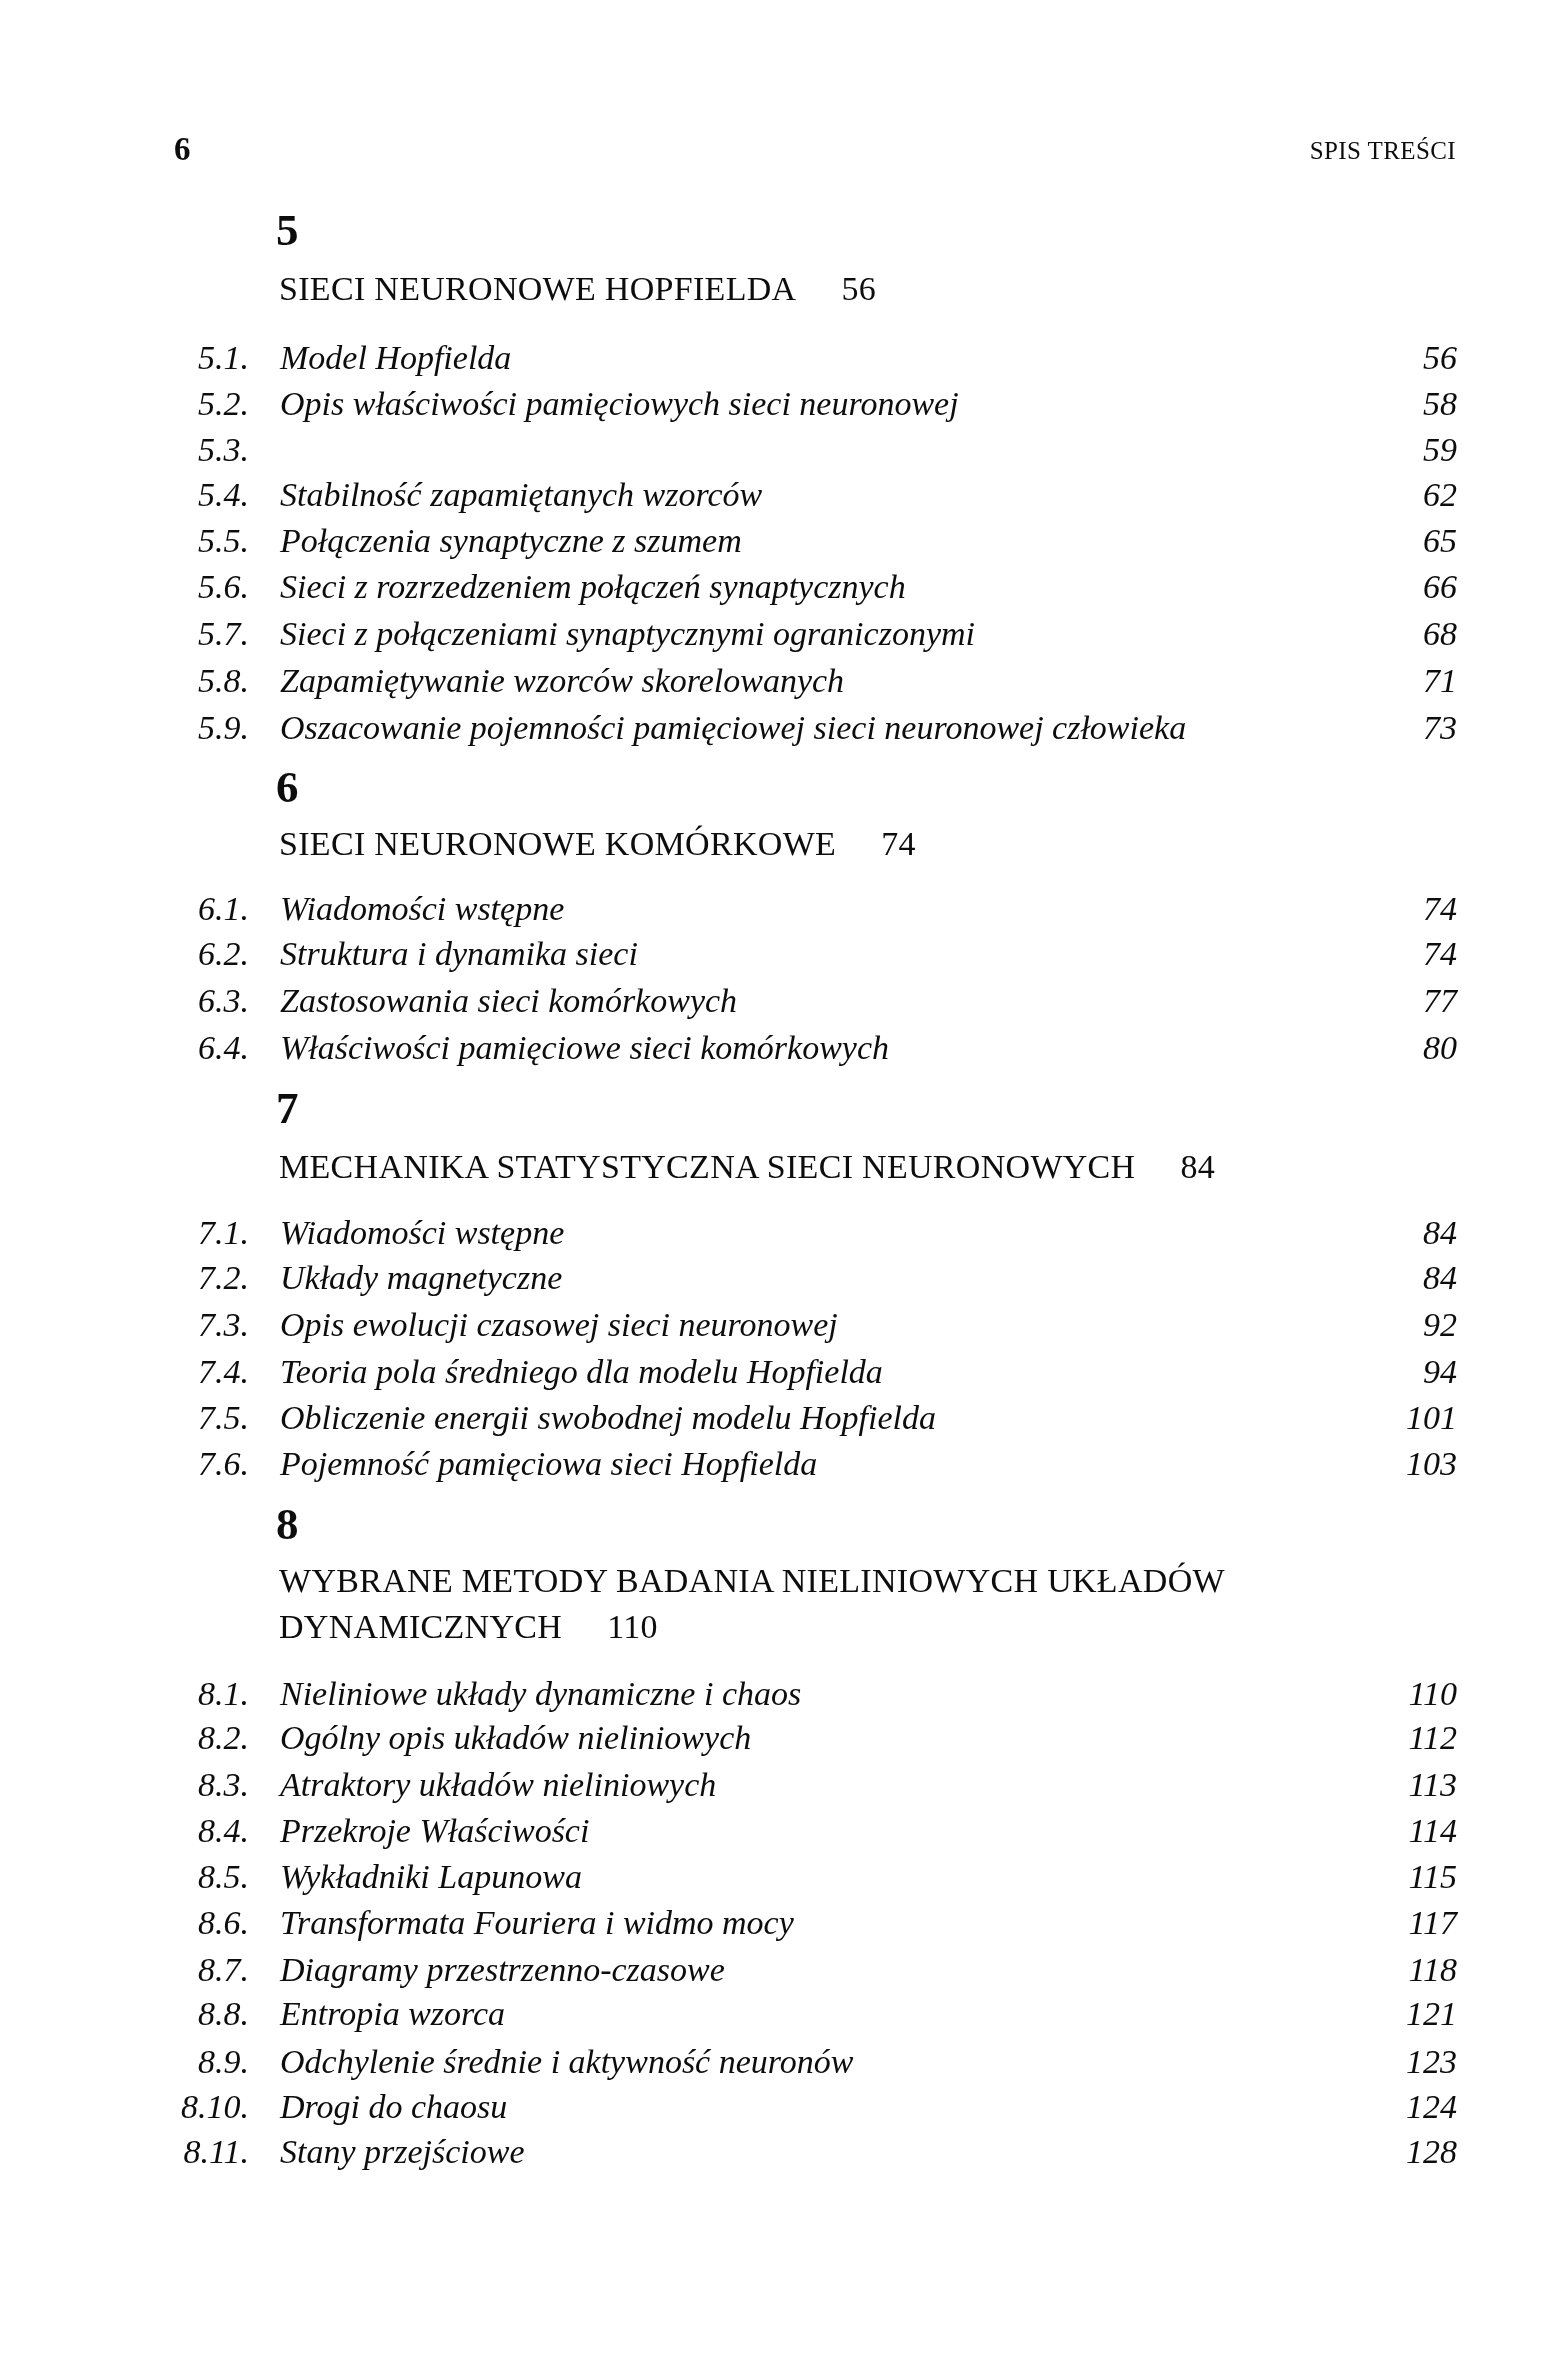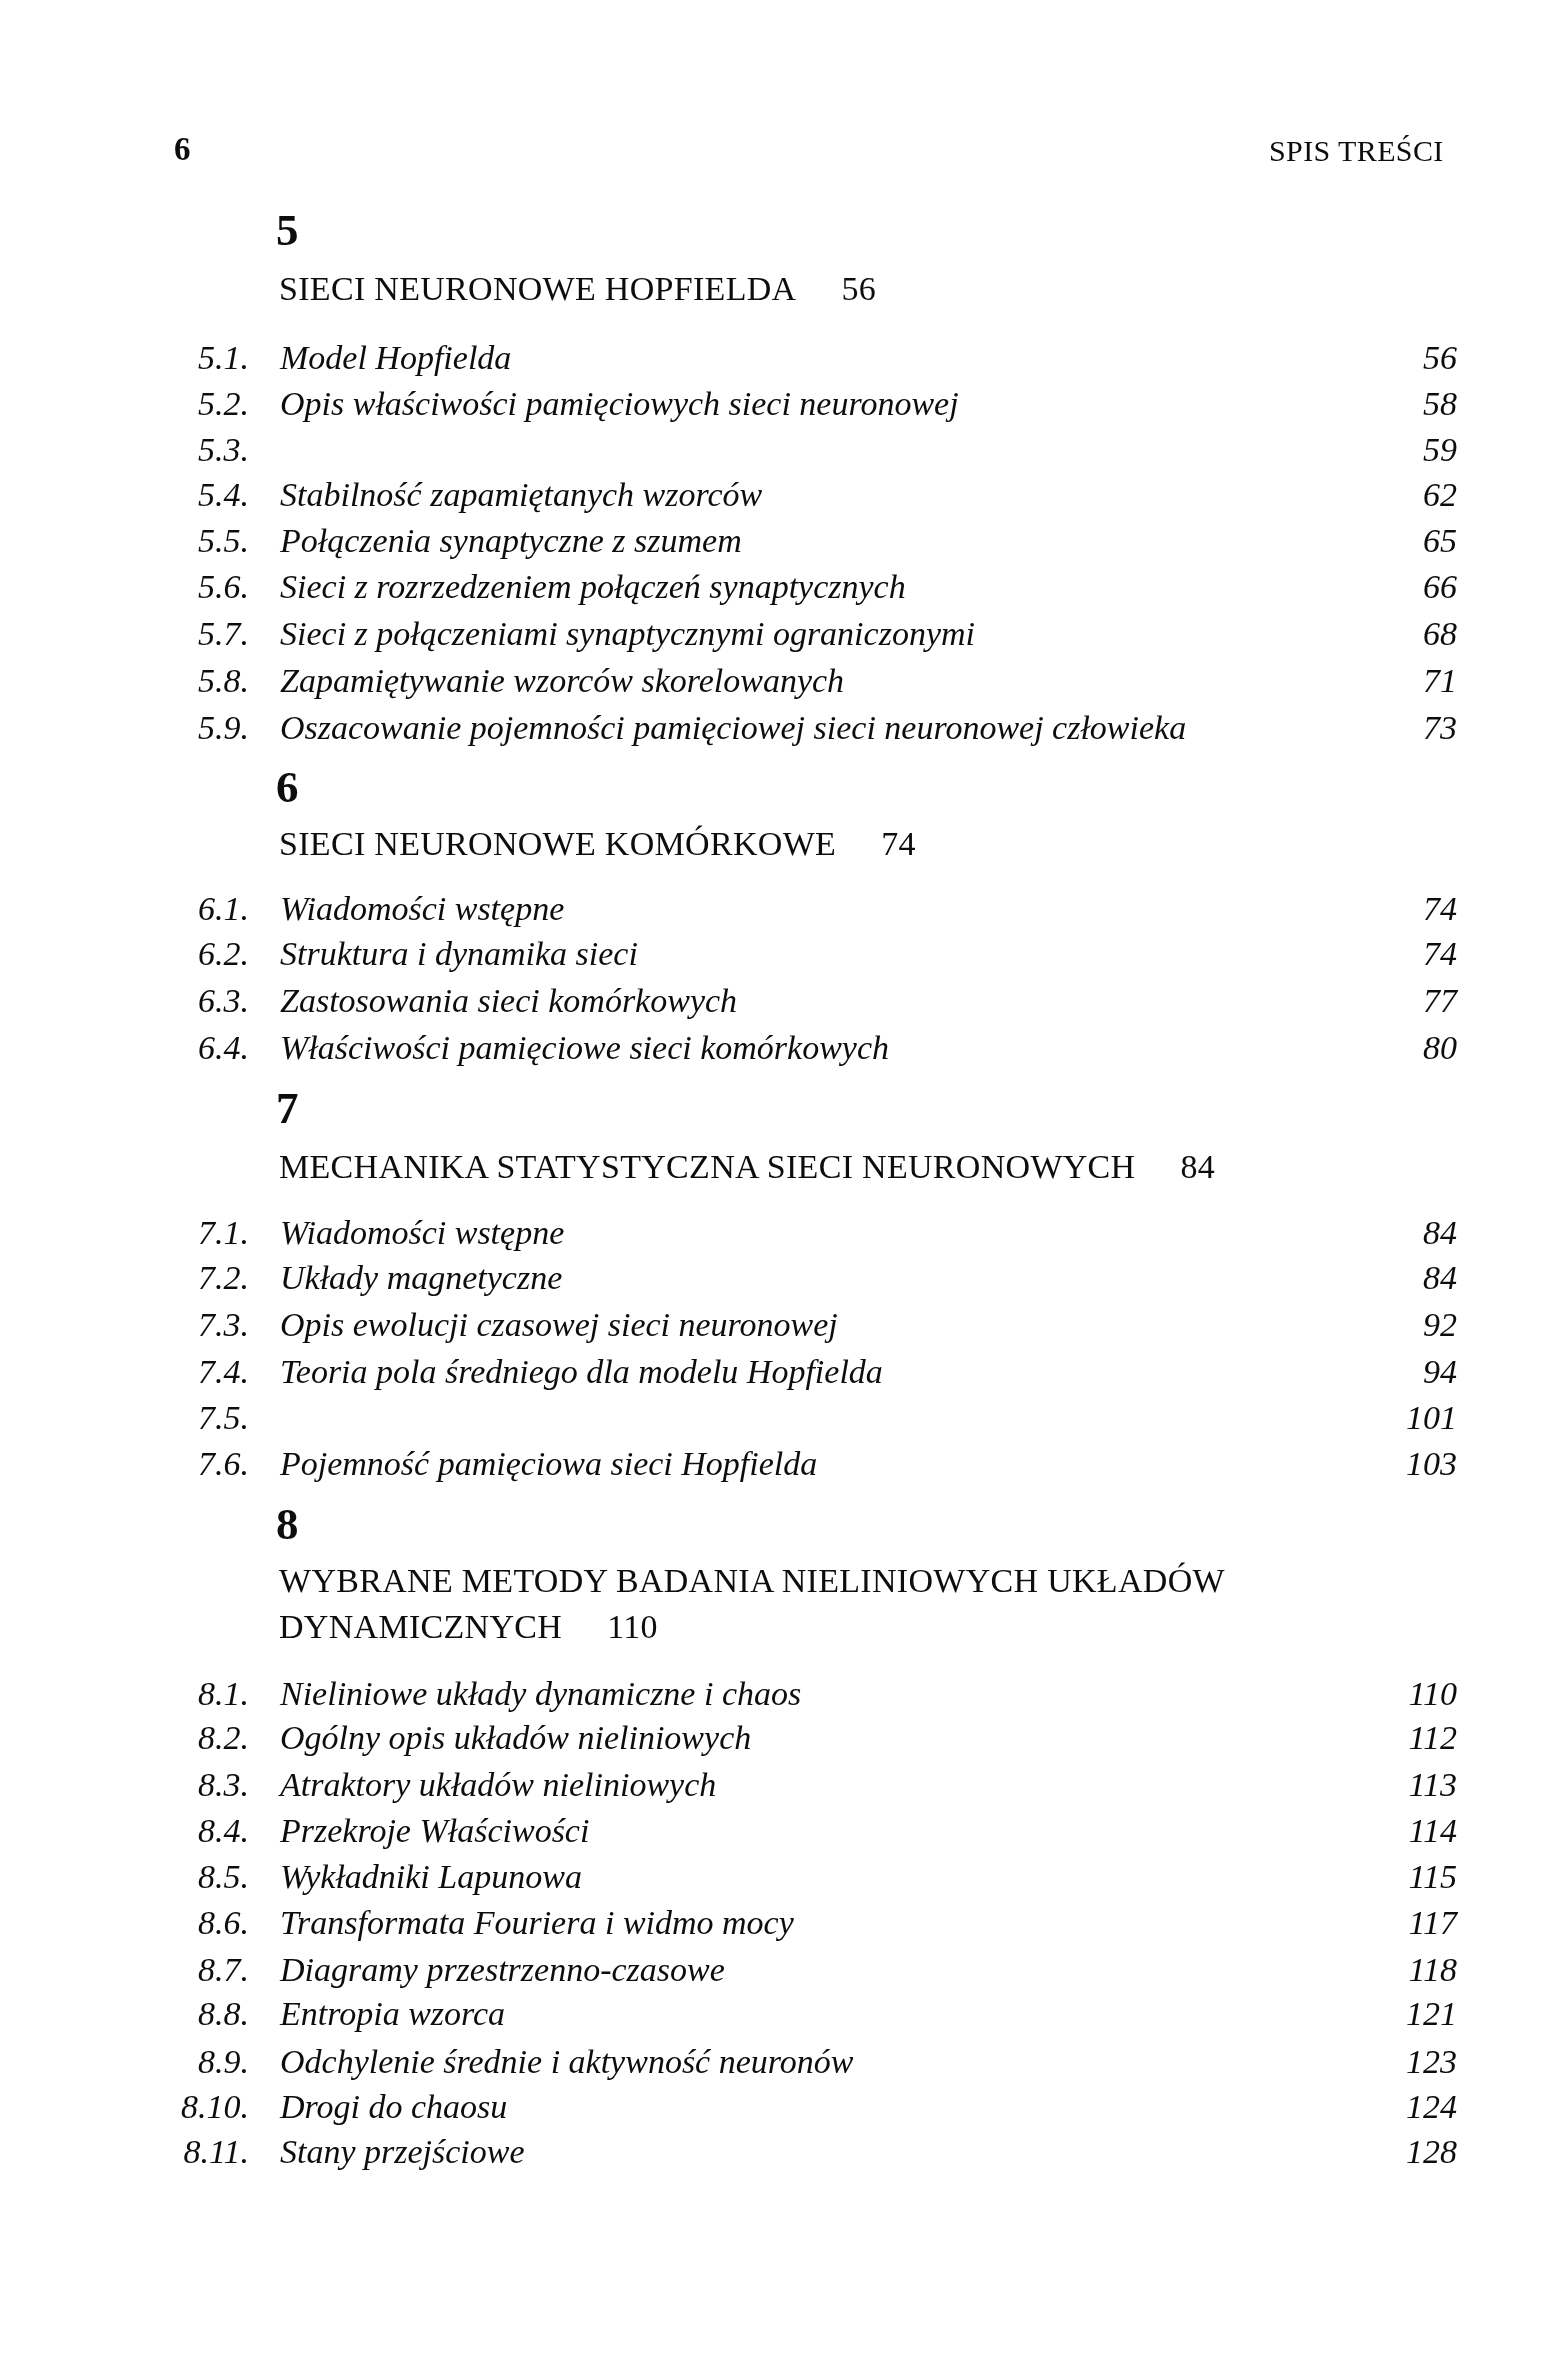--- a/index.html
+++ b/index.html
@@ -1,20 +1,20 @@
 <!DOCTYPE html>
 <html style="font-size:13.7px"><head>
 <meta charset="utf-8">
 <style>
   html, body { margin: 0; padding: 0; background: #ffffff; }
   body { width: 1563px; height: 2366px; position: relative; overflow: hidden;
          font-family: "Liberation Serif", "DejaVu Serif", serif; color: #0d0d0d; }
   .abs { position: absolute; white-space: nowrap; line-height: 41px; height: 41px; }
   .hdr-num { left: 174px; top: 129px; font-size: 33px; font-weight: bold; }
-  .hdr-title { left: 1269px; width: 187px; top: 130px; font-size: 30px; text-align: left; letter-spacing: 0.4px; }
+  .hdr-title { left: 1269px; width: 187px; top: 130px; font-size: 25px; text-align: right; letter-spacing: 0.4px; }
   .ch-num { left: 276px; font-size: 45px; font-weight: bold; line-height: 51px; height: 51px; }
   .ch-title { left: 279px; font-size: 34px; letter-spacing: 0.3px; }
   .ch-title .pg { display: inline-block; margin-left: 45px; }
   .row { left: 129px; width: 1328px; font-size: 34px; font-style: italic; }
   .row .num { position: absolute; right: 1208px; text-align: right; }
   .row .title { position: absolute; left: 151px; }
   .row .pg { position: absolute; right: 0; text-align: right; }
 </style>
 </head>
 <body>
@@ -112,20 +112,21 @@
     <span class="title">Opis ewolucji czasowej sieci neuronowej</span>
     <span class="pg">92</span>
   </div>
 <div class="abs row" style="top:1351px">
     <span class="num">7.4.</span>
     <span class="title">Teoria pola średniego dla modelu Hopfielda</span>
     <span class="pg">94</span>
   </div>
 <div class="abs row" style="top:1397px">
     <span class="num">7.5.</span>
+    <span class="title">Obliczenie energii swobodnej modelu Hopfielda</span>
     <span class="pg">101</span>
   </div>
 <div class="abs row" style="top:1443px">
     <span class="num">7.6.</span>
     <span class="title">Pojemność pamięciowa sieci Hopfielda</span>
     <span class="pg">103</span>
   </div>
 
 <div class="abs ch-num" style="top:1499px">8</div>
 <div class="abs ch-title" style="top:1560px"><span>WYBRANE METODY BADANIA NIELINIOWYCH UKŁADÓW</span></div>

